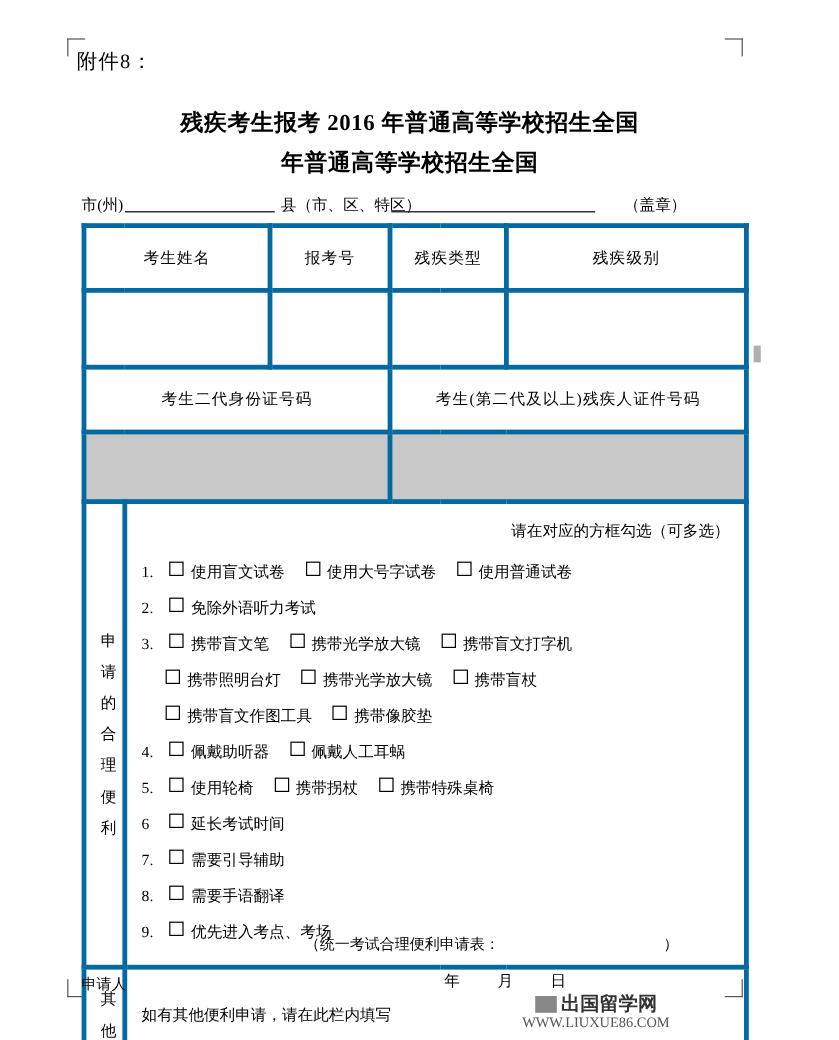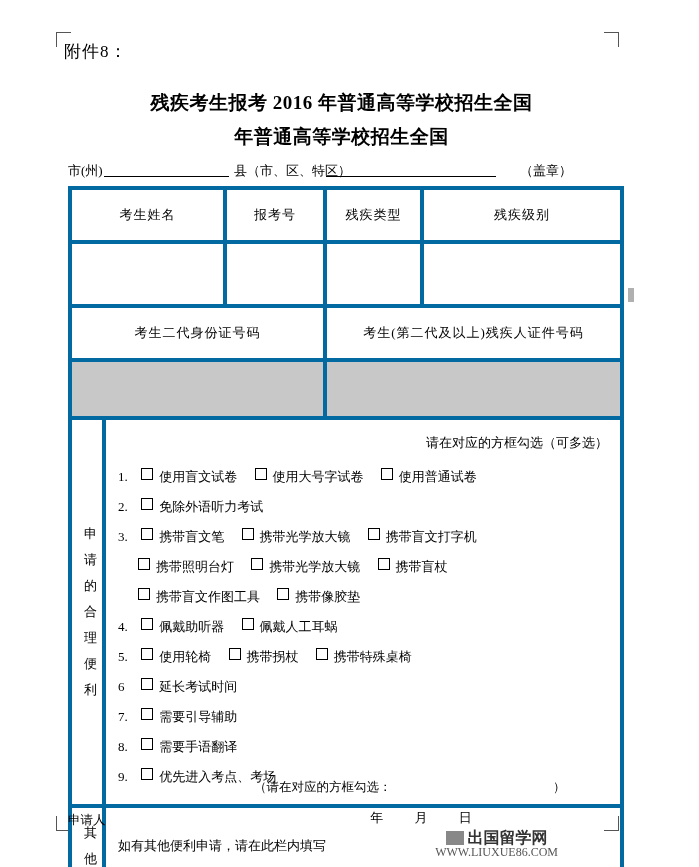--- a/index.html
+++ b/index.html
@@ -351,21 +351,21 @@
         <td class="other-cell" colspan="5">
           <span>如有其他便利申请，请在此栏内填写</span>
         </td>
       </tr>
     </tbody>
   </table>
 
   <div class="footer">
     <div class="f-row1">
       <span class="f-applicant">申请人</span>
-      <span class="f-guardian">（请在对应的方框勾选：</span>
+      <span class="f-guardian">（统一考试合理便利申请表：</span>
       <span class="f-paren-close">）</span>
     </div>
     <div class="f-row3">年 月 日</div>
   </div>
 
   <div class="watermark">
     <div class="wm-main"><span class="wm-badge"></span><span>出国留学网</span></div>
     <div>WWW.LIUXUE86.COM</div>
   </div>
 

